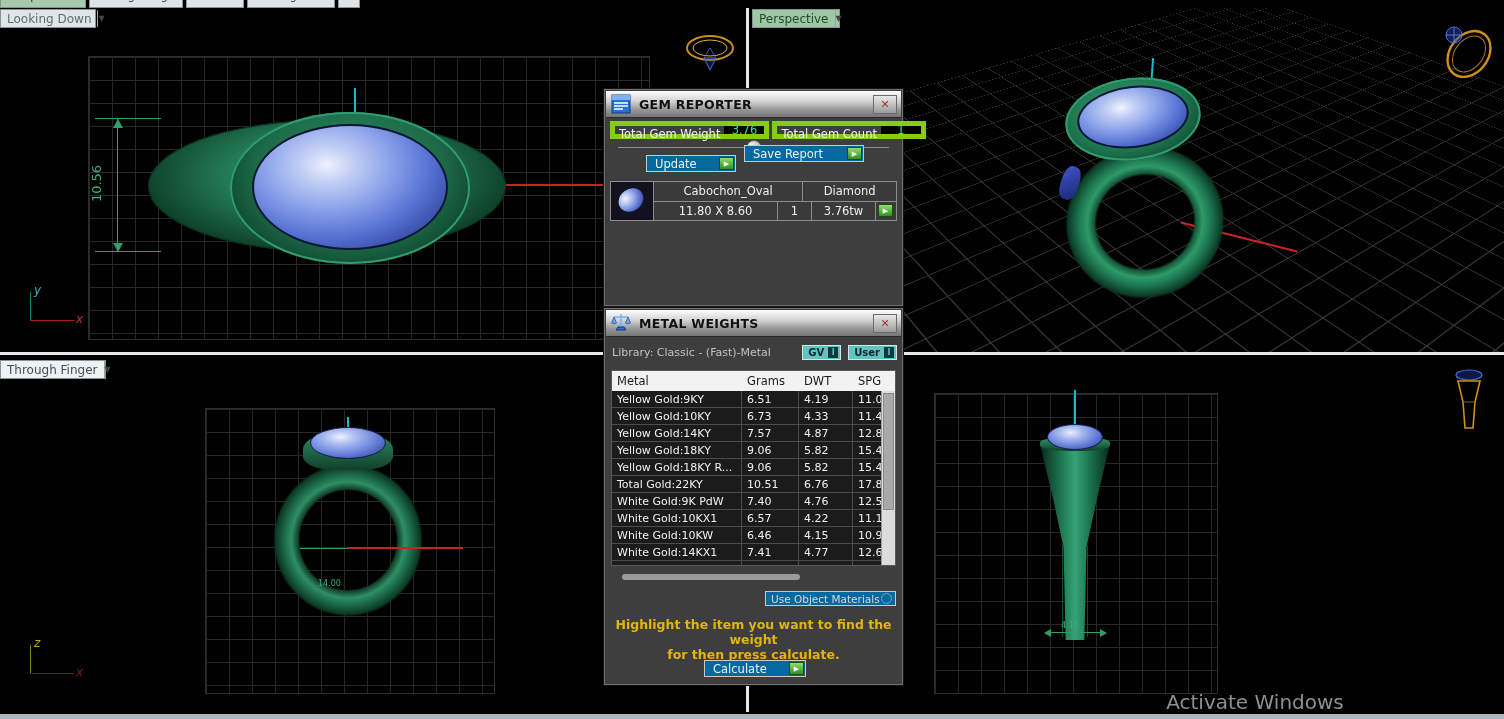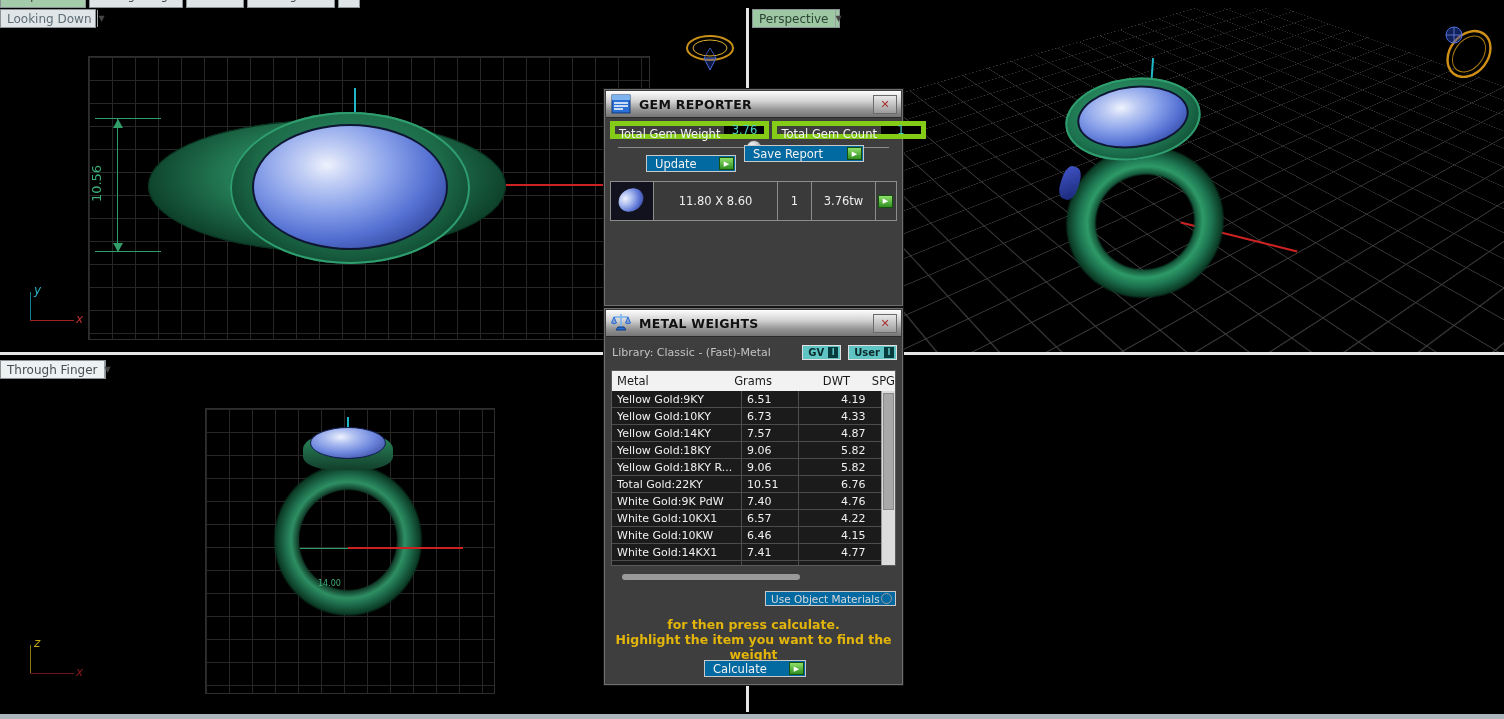--- a/index.html
+++ b/index.html
@@ -158,21 +158,21 @@
 
   .mw-table{position:absolute;left:7px;right:7px;top:62px;height:196px;background:#14b8a6;
     border:1px solid #5a5a5a;box-sizing:border-box;overflow:hidden;}
   .mw-head{display:flex;height:20px;background:#f2f2f2;color:#1a1a1a;font-size:11.5px;align-items:center;}
   .mw-head .hc{padding-left:5px;box-sizing:border-box;white-space:nowrap;}
   .mw-body{position:relative;}
   .mw-row{display:flex;height:16px;align-items:center;background:#1b1b1b;border-bottom:1px solid #4c4c4c;
     color:#f0f0f0;font-size:11px;}
   .mw-row .rc{padding-left:5px;box-sizing:border-box;white-space:nowrap;overflow:hidden;
     border-right:1px solid #4c4c4c;height:100%;display:flex;align-items:center;}
-  .col-metal{width:130px;} .col-grams{width:57px;} .col-dwt{width:54px;margin-left:37px;} .col-spg{flex:1;border-right:none!important;}
+  .col-metal{width:130px;} .col-grams{width:57px;} .col-dwt{width:54px;} .col-spg{flex:1;border-right:none!important;}
   .v-scroll{position:absolute;right:0;top:20px;bottom:0;width:13px;background:#dcdcdc;border-left:1px solid #9a9a9a;}
   .v-thumb{position:absolute;left:1px;right:1px;top:2px;height:115px;background:#a9a9a9;border:1px solid #8a8a8a;}
   .h-scroll{position:absolute;left:10px;top:265px;width:270px;height:8px;}
   .h-thumb{position:absolute;left:8px;top:1px;width:178px;height:6px;background:#9a9a9a;border-radius:3px;}
 
   #btn-uom{left:161px;top:283px;width:131px;height:15px;font-size:10.5px;color:#d8d8d8;}
   .radio-circle{width:9px;height:9px;border-radius:50%;border:1px solid #9a9a9a;margin-right:3px;}
   .instruction{position:absolute;left:0;right:0;top:309px;text-align:center;color:#e3b50a;
     font-weight:bold;font-size:12.5px;line-height:15px;}
   #btn-calc{left:100px;top:352px;width:102px;}
@@ -270,20 +270,41 @@
     <div class="ax-line" style="left:30px;top:318px;width:44px;height:1px;background:#6e1414;"></div>
     <div class="ax-lbl" style="left:34px;top:281px;color:#c8a818;">z</div>
     <div class="ax-lbl" style="left:76px;top:310px;color:#8a1a1a;">x</div>
 
     <div class="vp-select white" style="left:0;top:5px;width:106px;">
       <span class="lbl">Through Finger</span>
       <span class="dd">▼</span>
     </div>
   </div>
 
+  <div class="viewport" id="vp-br">
+    <div class="gridpatch" style="left:185px;top:38px;width:282px;height:299px;"></div>
+
+    <div class="abs" style="left:325px;top:35px;width:2px;height:40px;background:#1fb8c8;"></div>
+    <div class="abs br-body"></div>
+    <div class="br-edge abs" style="left:313px;top:190px;height:92px;"></div>
+    <div class="br-edge abs" style="left:338px;top:190px;height:92px;"></div>
+    <div class="abs br-bezel"></div>
+    <div class="abs br-gem"></div>
+
+    <div class="dim-line" style="left:298px;top:277px;width:56px;height:1px;"></div>
+    <div class="dim-arrow" style="left:295px;top:274px;border-top:4px solid transparent;border-bottom:4px solid transparent;border-right:7px solid #2f9e68;"></div>
+    <div class="dim-arrow" style="left:351px;top:274px;border-top:4px solid transparent;border-bottom:4px solid transparent;border-left:7px solid #2f9e68;"></div>
+    <div class="abs dim" style="left:312px;top:266px;font-size:8px;">4.10</div>
+
+    <svg class="mini" style="left:698px;top:13px;" width="44" height="68" viewBox="0 0 44 68">
+      <ellipse cx="22" cy="7" rx="13" ry="5" fill="rgba(40,70,200,0.35)" stroke="#4a6cd8" stroke-width="1.2"></ellipse>
+      <path d="M11 13 L33 13 L28 34 L26 60 L18 60 L16 34 Z" fill="none" stroke="#d09018" stroke-width="1.6"></path>
+      <path d="M16 34 L28 34" stroke="#a87810" stroke-width="0.8"></path>
+    </svg>
+  </div>
 
   <div class="abs divider-v"></div>
   <div class="abs divider-h"></div>
   <div class="abs bottom-strip"></div>
 
   <div class="panel" id="gem-reporter">
     <div class="p-header">
       <span class="p-icon">
         <svg width="20" height="20" viewBox="0 0 20 20">
           <rect x="1" y="1" width="18" height="18" fill="#2a6fd4" stroke="#123a7a"></rect>
@@ -317,20 +338,24 @@
     <div class="mx-button" id="btn-save">
       <span class="btn-lbl">Save Report</span>
       <span class="go-arrow">▶</span>
     </div>
 
     <div class="gem-row">
       <div class="gem-thumb">
         <div class="gem-thumb-stone"></div>
       </div>
       <div class="gem-table">
+        <div class="gt-row">
+          <div class="gt-cell c-shape">Cabochon_Oval</div>
+          <div class="gt-cell c-mat">Diamond</div>
+        </div>
         <div class="gt-row">
           <div class="gt-cell c-size">11.80 X 8.60</div>
           <div class="gt-cell c-cnt">1</div>
           <div class="gt-cell c-wt">3.76tw</div>
           <div class="gt-cell c-go">
             <span class="go-arrow">▶</span>
           </div>
         </div>
       </div>
     </div>
@@ -446,23 +471,24 @@
     <div class="h-scroll">
       <div class="h-thumb"></div>
     </div>
 
     <div class="mx-button" id="btn-uom">
       <span class="btn-lbl" style="padding-left:5px;">Use Object Materials</span>
       <span class="radio-circle"></span>
     </div>
 
     <div class="instruction">
+      <div>Highlight the item you want to find the weight</div>
       <div>for then press calculate.</div>
-      <div>Highlight the item you want to find the weight</div>
     </div>
 
     <div class="mx-button" id="btn-calc">
       <span class="btn-lbl">Calculate</span>
       <span class="go-arrow">▶</span>
     </div>
   </div>
 
+  <div class="abs watermark">Activate Windows</div>
 </div>
 
 </body></html>

